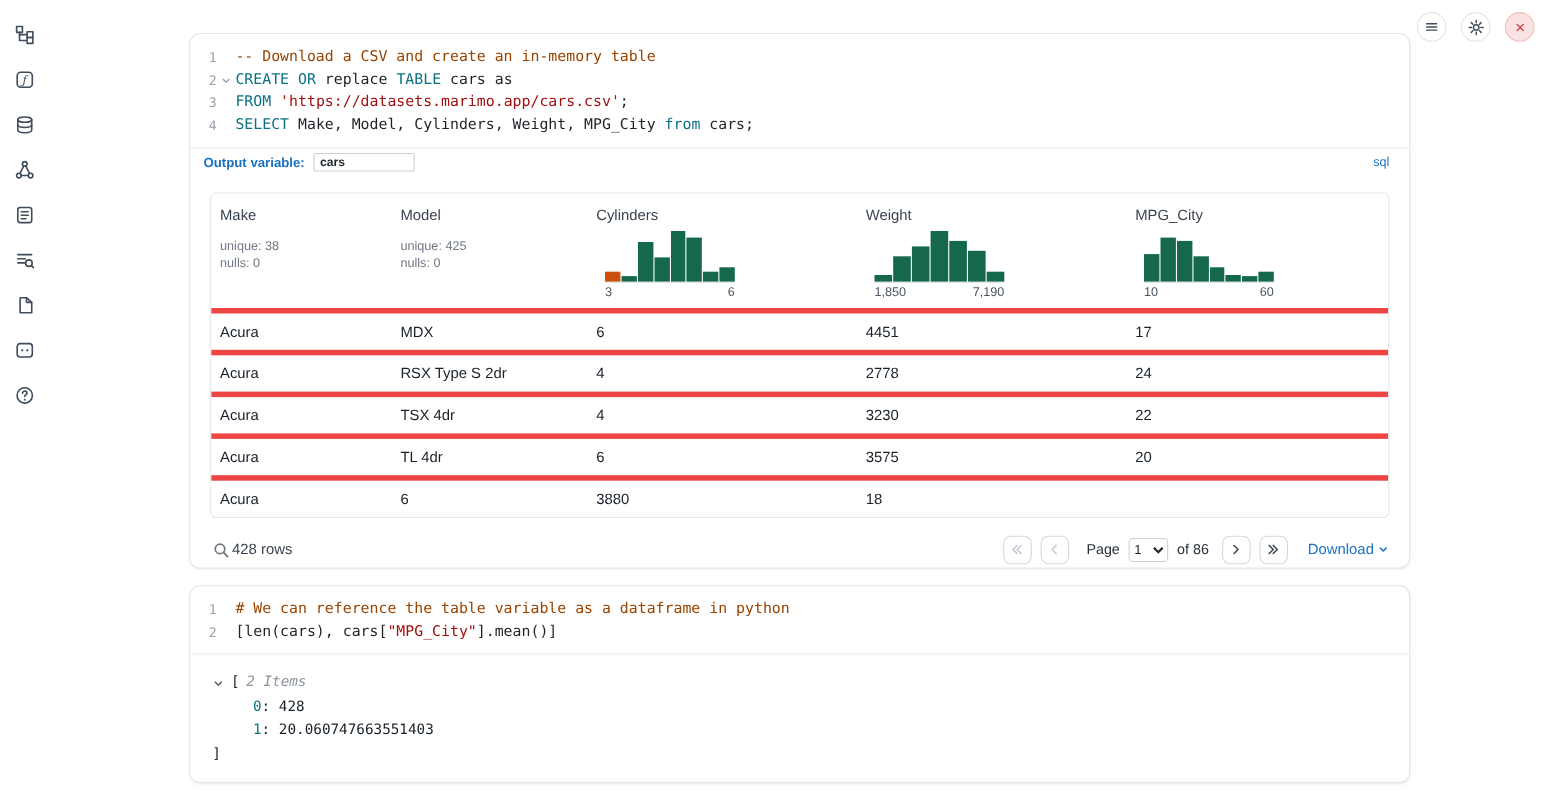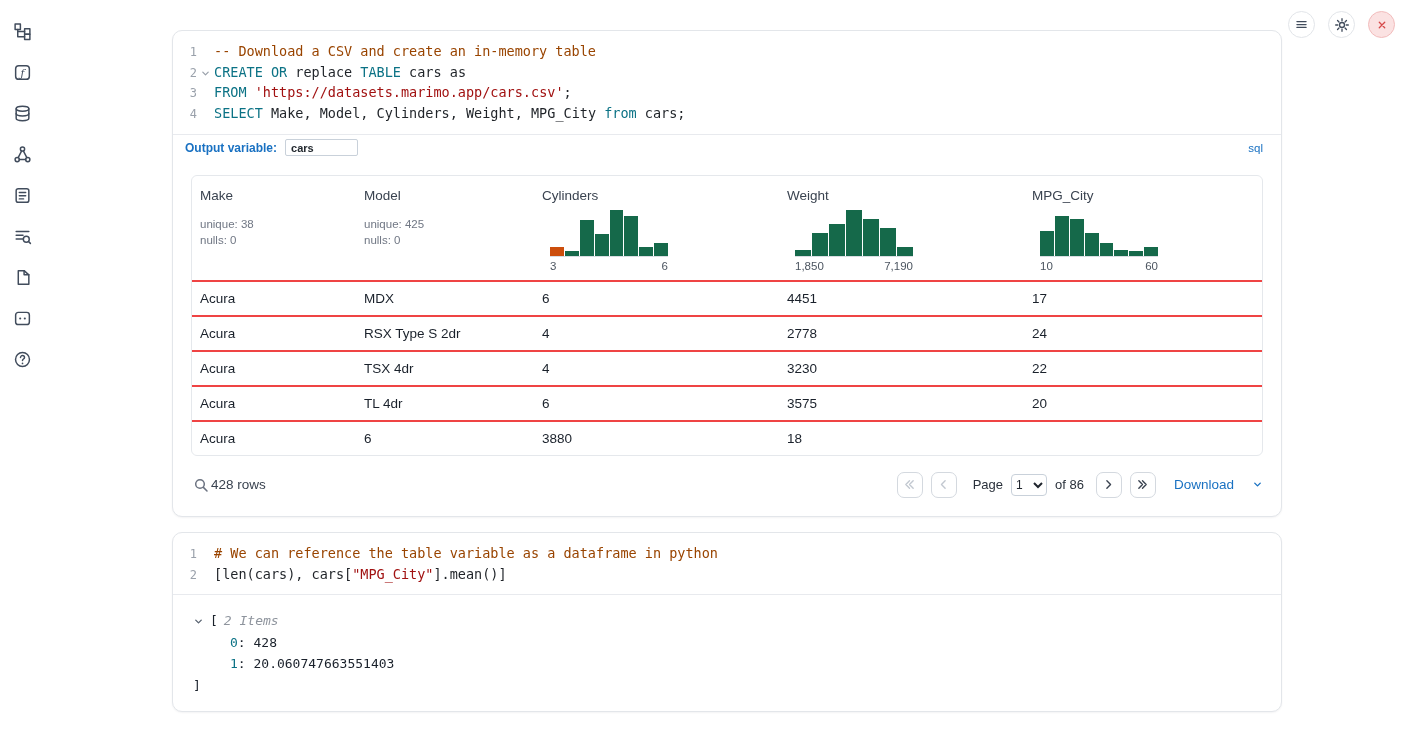--- a/index.html
+++ b/index.html
@@ -27,47 +27,47 @@
   .gutter{width:24px;text-align:right;color:#9aa1ab;font-size:12px;flex:none;padding-top:1px}
   .fold{width:17px;flex:none;display:flex;align-items:center;justify-content:center;color:#9aa1ab}
   .tok-kw{color:var(--keyword,#0b7285)}
   .tok-comment{color:var(--comment,#994400)}
   .tok-string{color:var(--string,#a11111)}
   .tok-plain{color:var(--plain,#1f2328)}
 
   
   .outvar-row{border-top:1px solid #e8eaee;display:flex;align-items:center;height:27px;padding:0 18px 0 12px;gap:8px}
   .outvar-label{color:var(--accent-blue,#1971c2);font-size:12px;font-weight:700}
-  .outvar-input{width:73px;height:17px;border:1px solid #c9d1da;border-radius:2px;font-size:11px;font-weight:700;color:#23292f;padding:0 5px;font-family:"Liberation Sans",sans-serif}
+  .outvar-input{width:92px;height:17px;border:1px solid #c9d1da;border-radius:2px;font-size:11px;font-weight:700;color:#23292f;padding:0 5px;font-family:"Liberation Sans",sans-serif}
   .lang-badge{margin-left:auto;color:var(--accent-blue,#1971c2);font-size:11.5px;font-weight:400}
 
   
   .table-wrap{margin:14px 18px 0;border:1px solid #e5e8ec;border-radius:6px;overflow:hidden}
   .t-grid{display:grid;grid-template-columns:164px 178px 245px 245px 1fr}
   .th-cell{padding:12px 8px 8px}
   .th-label{font-size:13.5px;color:#3a4350;font-weight:500}
   .th-stats{margin-top:13px;font-size:11.5px;color:#707784;line-height:16.5px}
   .hist{margin-top:7px;width:118px;margin-left:8px}
   .hist-bars{display:flex;align-items:flex-end;gap:1px;height:47px;border-bottom:1px solid #d9dde2}
   .hist-bar{flex:1;background:var(--hist-green,#15694a)}
   .hist-bar.orange{background:var(--hist-orange,#cc4e0c)}
   .hist-labels{display:flex;justify-content:space-between;font-size:11.5px;color:#4c5560;margin-top:3px}
-  .t-row{border-top:2px solid #ef4444}
+  .t-row{border-top:5px solid #ef4444}
   .t-row .t-cell{padding:8px;font-size:13.5px;color:#1a212b;line-height:17px}
 
   
   .table-footer{margin:0 18px;display:flex;align-items:center;height:52px;padding-top:6px}
   .search-btn{border:none;background:none;color:#6b7280;display:flex;align-items:center;cursor:pointer;padding:2px}
   .rows-count{font-size:13.5px;color:#3a4350;margin-left:0}
   .pager{margin-left:auto;display:flex;align-items:center;gap:8px}
   .pg-btn{width:26px;height:26px;border:1px solid #d4d9df;border-radius:7px;background:#fff;display:flex;align-items:center;justify-content:center;color:#3a4350;cursor:pointer;flex:none}
   .pg-btn.disabled{color:#c2c8d0}
   .page-text{font-size:13px;color:#2a313b;margin-left:8px}
   .page-select{height:22px;min-width:36px;border:1px solid #c9d1da;border-radius:4px;font-size:12px;color:#1f252d;background:#fff}
-  .download-btn{display:flex;align-items:center;gap:18px;color:var(--accent-blue,#1971c2);font-size:13.5px;background:none;border:none;cursor:pointer;margin-left:10px;font-family:"Liberation Sans",sans-serif}
+  .download-btn{display:flex;align-items:center;gap:3px;color:var(--accent-blue,#1971c2);font-size:13.5px;background:none;border:none;cursor:pointer;margin-left:10px;font-family:"Liberation Sans",sans-serif}
 
   
   .tree-output{border-top:1px solid #e8eaee;padding:15px 0 0 20px;font-family:"DejaVu Sans Mono","Liberation Mono",monospace;font-size:13px;line-height:21.5px;color:#1a212b}
   .tree-head{display:flex;align-items:center;gap:6px}
   .tree-chevron{color:#5a6472;display:flex;cursor:pointer}
   .tree-items-label{color:#8e949d;font-style:italic}
   .tree-entries{padding-left:37px}
   .tree-key{color:var(--keyword,#0b7285)}
 </style>
 </head>

